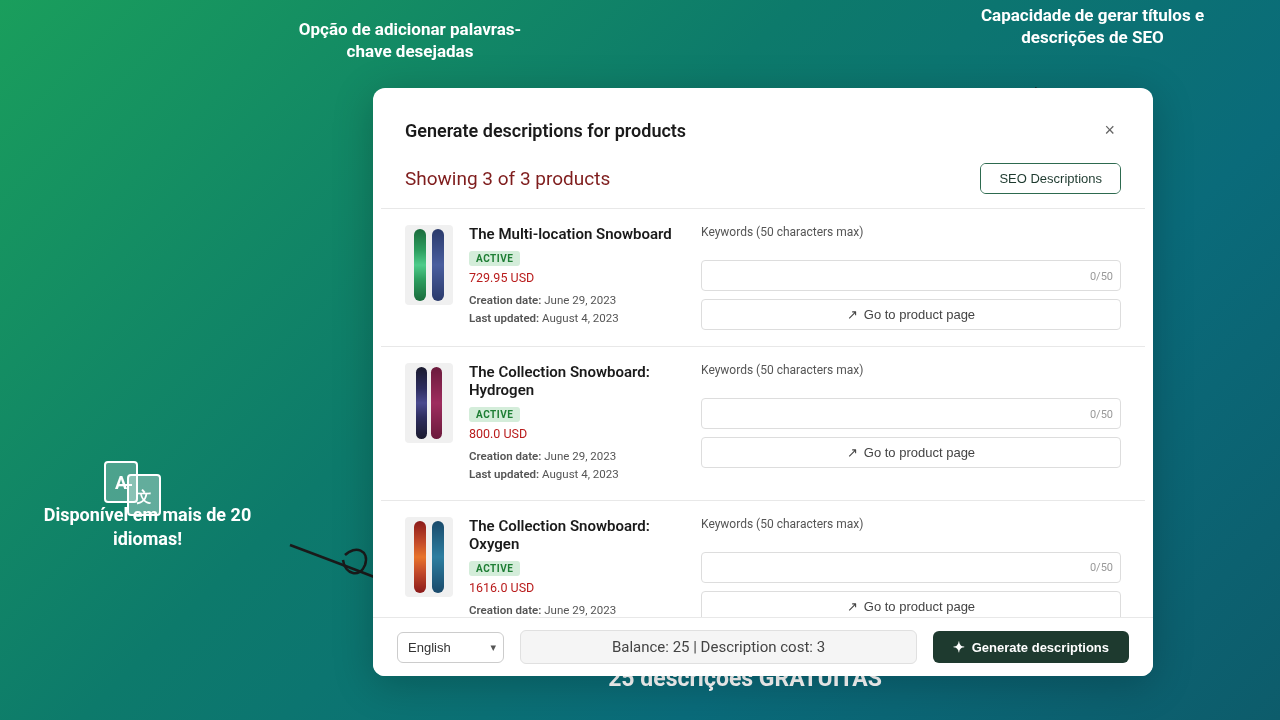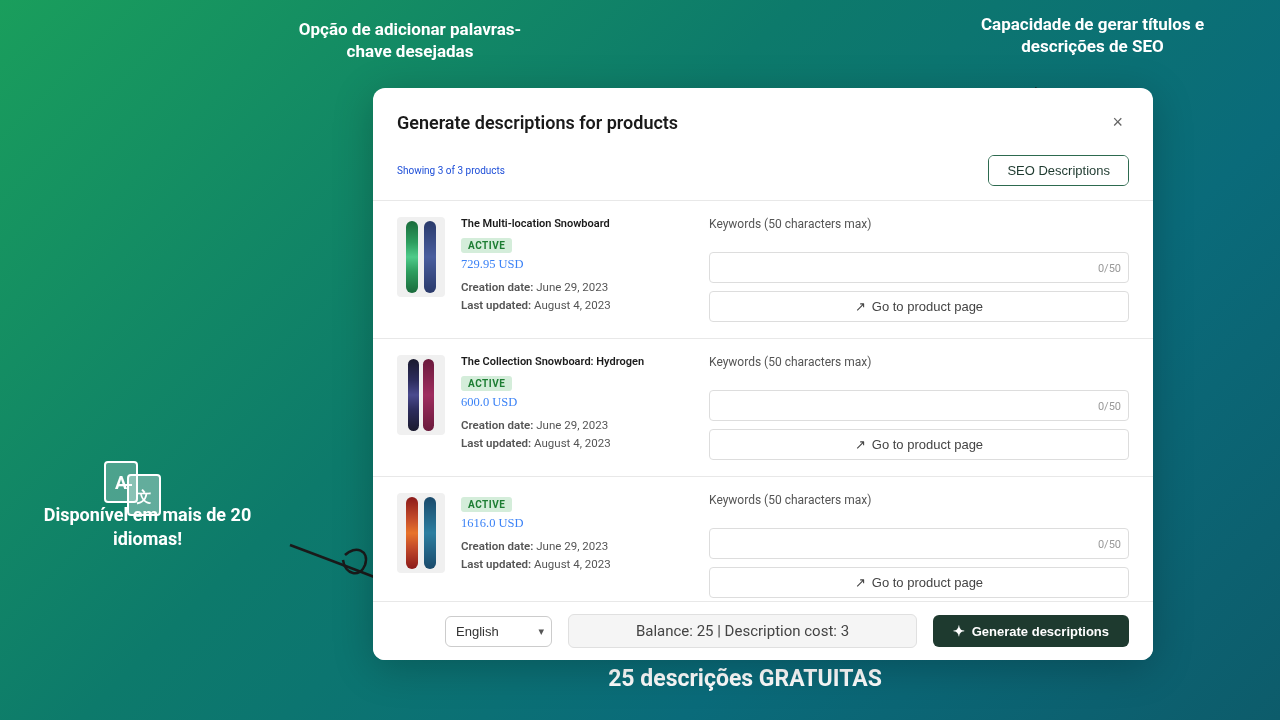--- a/index.html
+++ b/index.html
@@ -24,21 +24,21 @@
 
     
     .modal {
       position: absolute;
       top: 88px;
       left: 373px;
       width: 780px;
       background: #fff;
       border-radius: 12px;
       box-shadow: 0 8px 40px rgba(0,0,0,0.22);
-      padding: 0;
+      padding: 8px;
       overflow: hidden;
     }
 
     .modal-header {
       display: flex;
       align-items: center;
       justify-content: space-between;
       padding: 22px 24px 10px 24px;
       border-bottom: none;
     }
@@ -60,22 +60,22 @@
     }
 
     .modal-toolbar {
       display: flex;
       align-items: center;
       justify-content: space-between;
       padding: 10px 24px 14px 24px;
     }
 
     .showing-text {
-      font-size: 10px;
-      color: #1d4ed8;
+      font-size: 19px;
+      color: #7f1d1d;
     }
 
     .tab-group {
       display: flex;
       border-radius: 6px;
       overflow: hidden;
       border: 1px solid #2d6a4f;
     }
 
     .tab-btn {
@@ -170,43 +170,42 @@
       border-radius: 6px;
       margin: 0 3px;
     }
 
     .product-info {
       flex: 1;
       min-width: 0;
     }
 
     .product-name {
-      font-size: 11px;
+      font-size: 15px;
       font-weight: 600;
       color: #1a1a1a;
       margin-bottom: 4px;
     }
 
     .badge-active {
       display: inline-block;
       background: #d4edda;
       color: #1e7e34;
       font-size: 10px;
       font-weight: 700;
       padding: 2px 7px;
       border-radius: 3px;
       margin-bottom: 4px;
       letter-spacing: 0.5px;
     }
 
     .product-price {
       font-size: 12.5px;
-      color: #3b82f6;
+      color: #b91c1c;
       margin-bottom: 6px;
-      font-family: Liberation Serif, serif;
     }
 
     .product-dates {
       font-size: 11.5px;
       color: #555;
       line-height: 1.6;
     }
 
     .product-dates strong {
       font-weight: 600;
@@ -280,21 +279,20 @@
     .language-select {
       border: 1px solid #ccc;
       border-radius: 6px;
       padding: 7px 28px 7px 10px;
       font-size: 13px;
       color: #333;
       background: #fff;
       appearance: none;
       cursor: pointer;
       position: relative;
-      margin-left: 48px;
     }
 
     .select-wrap {
       position: relative;
       display: inline-block;
     }
 
     .select-wrap::after {
       content: '▾';
       position: absolute;
@@ -344,21 +342,21 @@
       color: #fff;
       font-size: 17px;
       font-weight: 700;
       line-height: 1.3;
       text-align: center;
       width: 250px;
     }
 
     .annot-top-right {
       position: absolute;
-      top: 13px;
+      top: 4px;
       right: 45px;
       color: #fff;
       font-size: 17px;
       font-weight: 700;
       line-height: 1.3;
       text-align: center;
       width: 285px;
     }
 
     .annot-mid-left {
@@ -475,21 +473,21 @@
     </div>
 
     <div class="product-row">
       <div class="product-image">
         <div class="snowboard-2"></div>
         <div class="snowboard-2b"></div>
       </div>
       <div class="product-info">
         <div class="product-name">The Collection Snowboard: Hydrogen</div>
         <div class="badge-active">ACTIVE</div>
-        <div class="product-price">600.0 USD</div>
+        <div class="product-price">800.0 USD</div>
         <div class="product-dates">
           <span><strong>Creation date:</strong> <span>June 29, 2023</span></span><br>
           <span><strong>Last updated:</strong> <span>August 4, 2023</span></span>
         </div>
       </div>
       <div class="product-actions">
         <div class="keywords-label">Keywords (50 characters max)</div>
         <div class="keywords-input-wrap">
           <input class="keywords-input" type="text" value="" style="">
           <span class="keywords-count">0/50</span>
@@ -500,20 +498,21 @@
         </button>
       </div>
     </div>
 
     <div class="product-row">
       <div class="product-image">
         <div class="snowboard-3"></div>
         <div class="snowboard-3b"></div>
       </div>
       <div class="product-info">
+        <div class="product-name">The Collection Snowboard: Oxygen</div>
         <div class="badge-active">ACTIVE</div>
         <div class="product-price">1616.0 USD</div>
         <div class="product-dates">
           <span><strong>Creation date:</strong> <span>June 29, 2023</span></span><br>
           <span><strong>Last updated:</strong> <span>August 4, 2023</span></span>
         </div>
       </div>
       <div class="product-actions">
         <div class="keywords-label">Keywords (50 characters max)</div>
         <div class="keywords-input-wrap">

